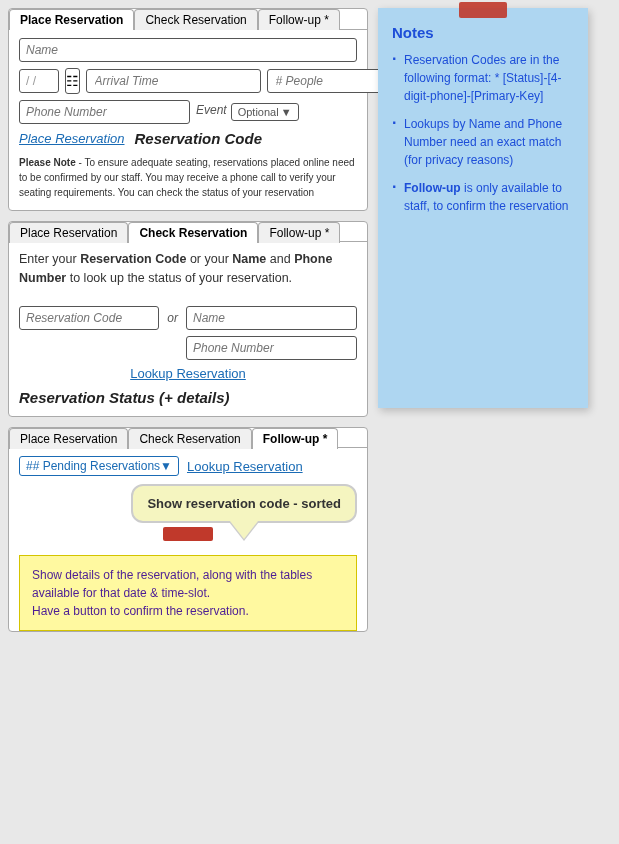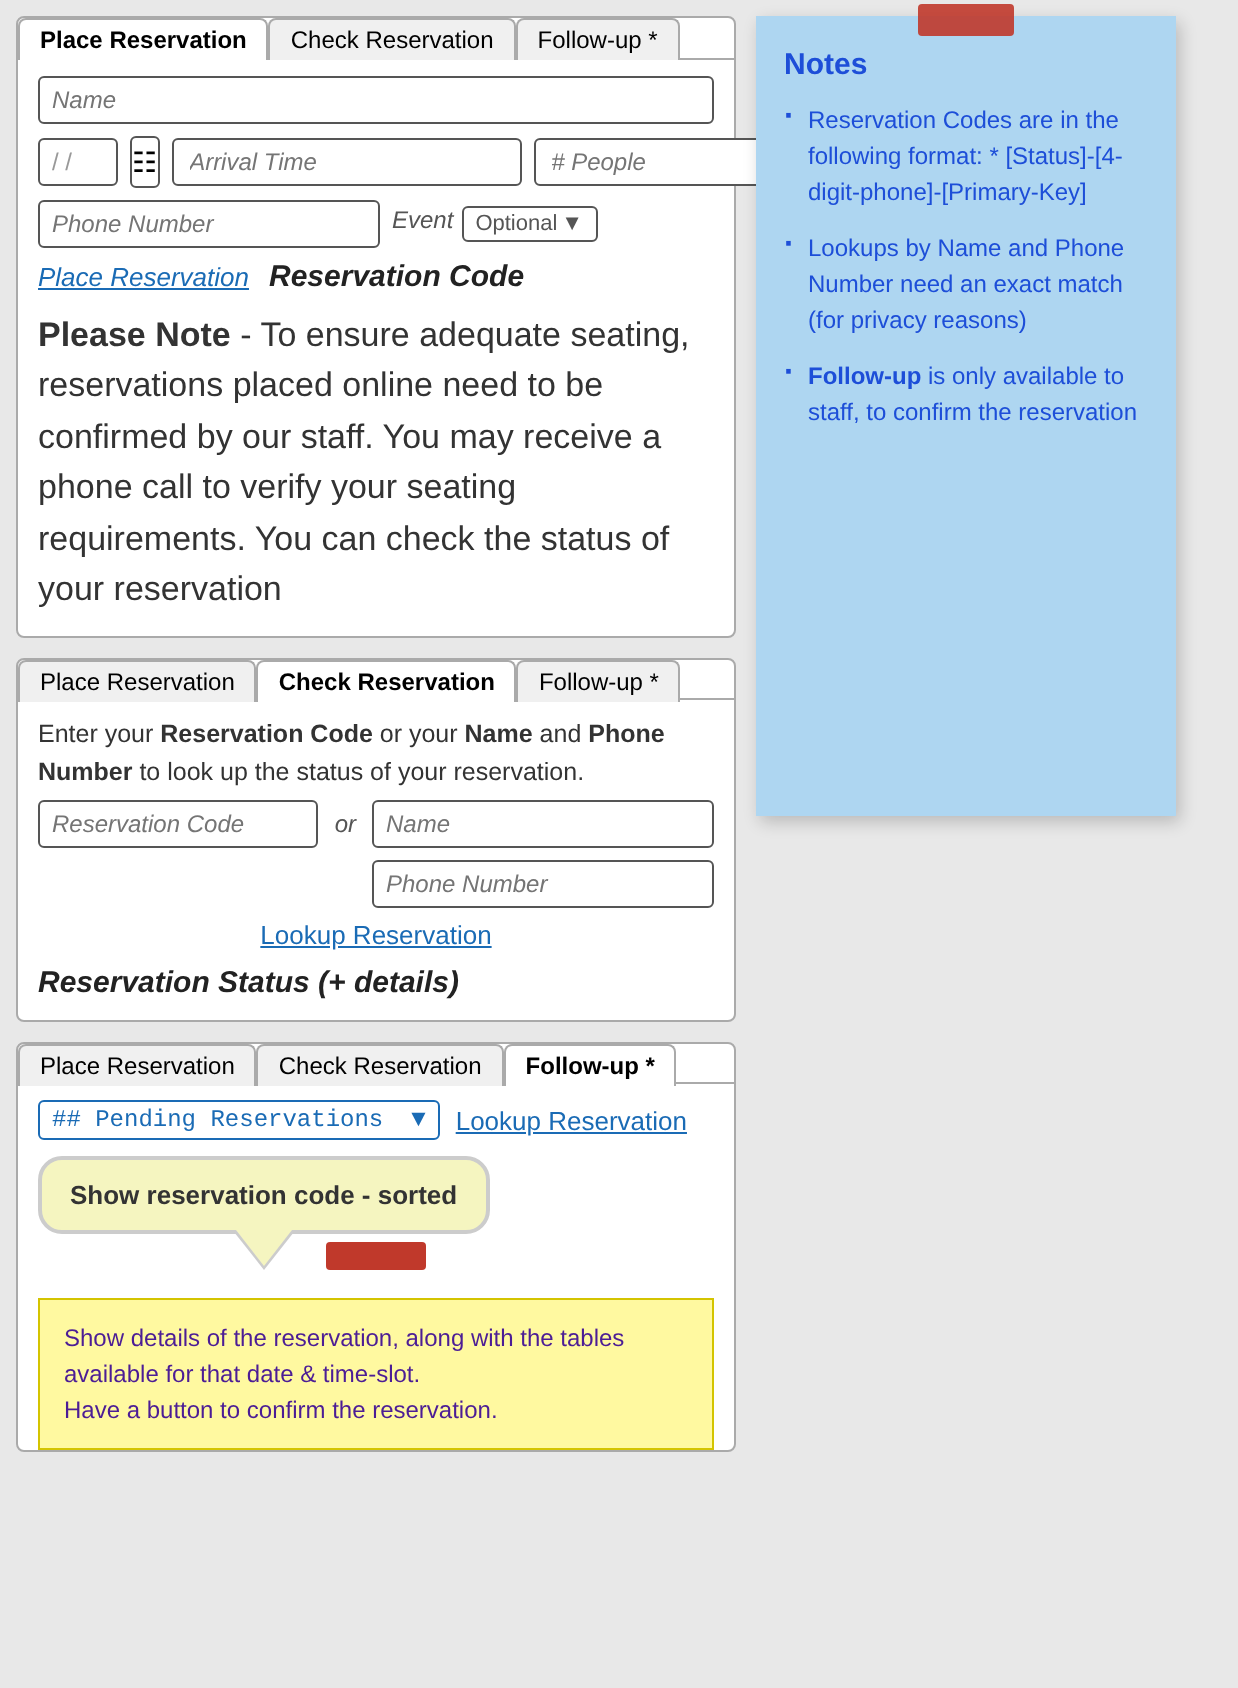--- a/index.html
+++ b/index.html
@@ -155,32 +155,32 @@
       cursor: pointer;
       font-style: italic;
     }
     .reservation-code-label {
       font-size: 15px;
       font-weight: bold;
       font-style: italic;
       color: #222;
     }
     .note-text {
-      font-size: 17px;
+      font-size: 10px;
       color: #333;
       line-height: 1.5;
     }
     .note-text strong { font-weight: bold; }
 
     
     .description-text {
       font-size: 12.5px;
       color: #333;
       line-height: 1.5;
-      margin-bottom: 4px;
+      margin-bottom: 18px;
     }
     .description-text strong { font-weight: bold; }
     .lookup-row {
       display: flex;
       align-items: center;
       gap: 8px;
       margin-bottom: 6px;
     }
     .or-text {
       font-size: 12px;
@@ -236,29 +236,28 @@
     }
     .pending-row {
       display: flex;
       align-items: center;
       gap: 8px;
       margin-bottom: 8px;
     }
     .pending-dropdown {
       display: flex;
       align-items: center;
-      gap: 14px;
+      gap: 0;
       border: 1.5px solid #1a6bb5;
       border-radius: 3px;
       padding: 2px 6px;
       font-size: 12px;
       color: #1a6bb5;
       background: #fff;
       cursor: pointer;
-      font-family: Liberation Mono, monospace;
     }
     .lookup-link2 {
       color: #1a6bb5;
       font-size: 13px;
       text-decoration: underline;
       cursor: pointer;
     }
     .tooltip-bubble {
       background: #f5f5c0;
       border: 2px solid #ccc;
@@ -290,21 +289,21 @@
       left: 50%;
       transform: translateX(-50%);
       width: 0;
       height: 0;
       border-left: 15px solid transparent;
       border-right: 15px solid transparent;
       border-top: 19px solid #ccc;
     }
     .tooltip-wrapper {
       display: flex;
-      justify-content: flex-start;
+      justify-content: flex-end;
       margin-bottom: 4px;
       position: relative;
     }
     .red-tape {
       width: 50px;
       height: 14px;
       background: #c0392b;
       border-radius: 2px;
       margin: 0 auto;
       position: relative;

